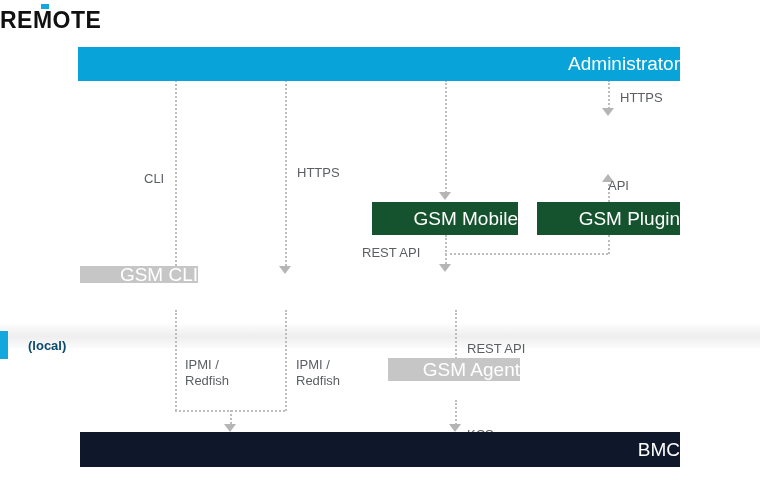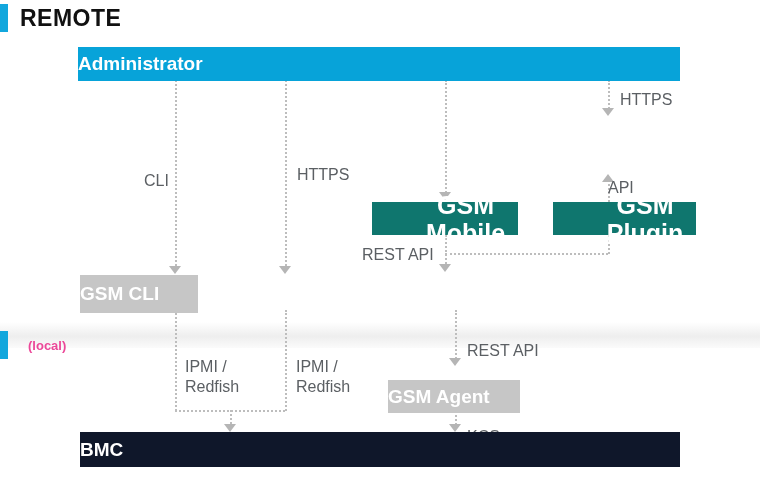--- a/index.html
+++ b/index.html
@@ -39,39 +39,39 @@
   .section-title {
     font-size: 23px;
     font-weight: bold;
     letter-spacing: 0.5px;
     color: #111111;
     line-height: 1;
   }
   .section-sub {
     font-size: 13px;
     font-weight: bold;
-    color: #ec4899;
+    color: #0c4a6e;
     margin-left: 8px;
     line-height: 1;
   }
 
   
   .box {
     position: absolute;
     display: flex;
     align-items: center;
-    justify-content: flex-start;
+    justify-content: flex-end;
     text-align: center;
     color: #ffffff;
-    font-weight: bold;
+    font-weight: normal;
     line-height: 1.12;
     box-sizing: border-box;
   }
   .box.blue      { background: #07a3d9; font-size: 19px; }
-  .box.lightblue { background: #0f766e; font-size: 25px; padding-left: 41px; }
+  .box.lightblue { background: #14532d; font-size: 19px; padding-left: 41px; }
   .box.grey      { background: #c6c6c6; font-size: 19px; }
   .box.darkblue  { background: #0f172a; font-size: 19px; }
 
   
   .vline {
     position: absolute;
     width: 0;
     border-left: 2px dotted #bdbdbd;
   }
   .hline {
@@ -90,32 +90,32 @@
     position: absolute;
     width: 0; height: 0;
     border-left: 6px solid transparent;
     border-right: 6px solid transparent;
     border-bottom: 8px solid #b5b5b5;
   }
 
   
   .elabel {
     position: absolute;
-    font-size: 16px;
+    font-size: 13px;
     color: #5b5f63;
     line-height: 1.25;
     white-space: pre-line;
   }
 </style>
 </head>
 <body>
 
 <div id="canvas">
 
-  <div class="section-header" style="left:0px; top:4px;">
+  <div class="section-header" style="left:0px; top:4px;flex-direction:column;">
     <div class="section-tick"></div>
     <div class="section-title">REMOTE</div>
   </div>
 
   <div class="section-band" style="top:322px;"></div>
   <div class="section-header" style="left:0px; top:331px;">
     <div class="section-tick"></div>
     <div class="section-sub">(local)</div>
   </div>
 
@@ -169,30 +169,30 @@
 
   <div class="box blue" style="left:78px; top:47px; width:602px; height:34px;">
     <span>Administrator</span>
   </div>
 
 
   <div class="box lightblue" style="left:372px; top:202px; width:146px; height:33px;">
     <span>GSM Mobile</span>
   </div>
 
-  <div class="box lightblue" style="left:537px; top:202px; width:143px; height:33px;margin-left:16px;">
+  <div class="box lightblue" style="left:537px; top:202px; width:143px; height:33px;">
     <span>GSM Plugin</span>
   </div>
 
-  <div class="box grey" style="left:80px; top:275px; width:118px; height:38px;">
+  <div class="box grey" style="left:80px; top:266px; width:118px; height:17px;">
     <span>GSM CLI</span>
   </div>
 
 
-  <div class="box grey" style="left:388px; top:380px; width:132px; height:33px;">
+  <div class="box grey" style="left:388px; top:358px; width:132px; height:23px;">
     <span>GSM Agent</span>
   </div>
 
   <div class="box darkblue" style="left:80px; top:432px; width:600px; height:35px;">
     <span>BMC</span>
   </div>
 
 </div>
 
 </body></html>

